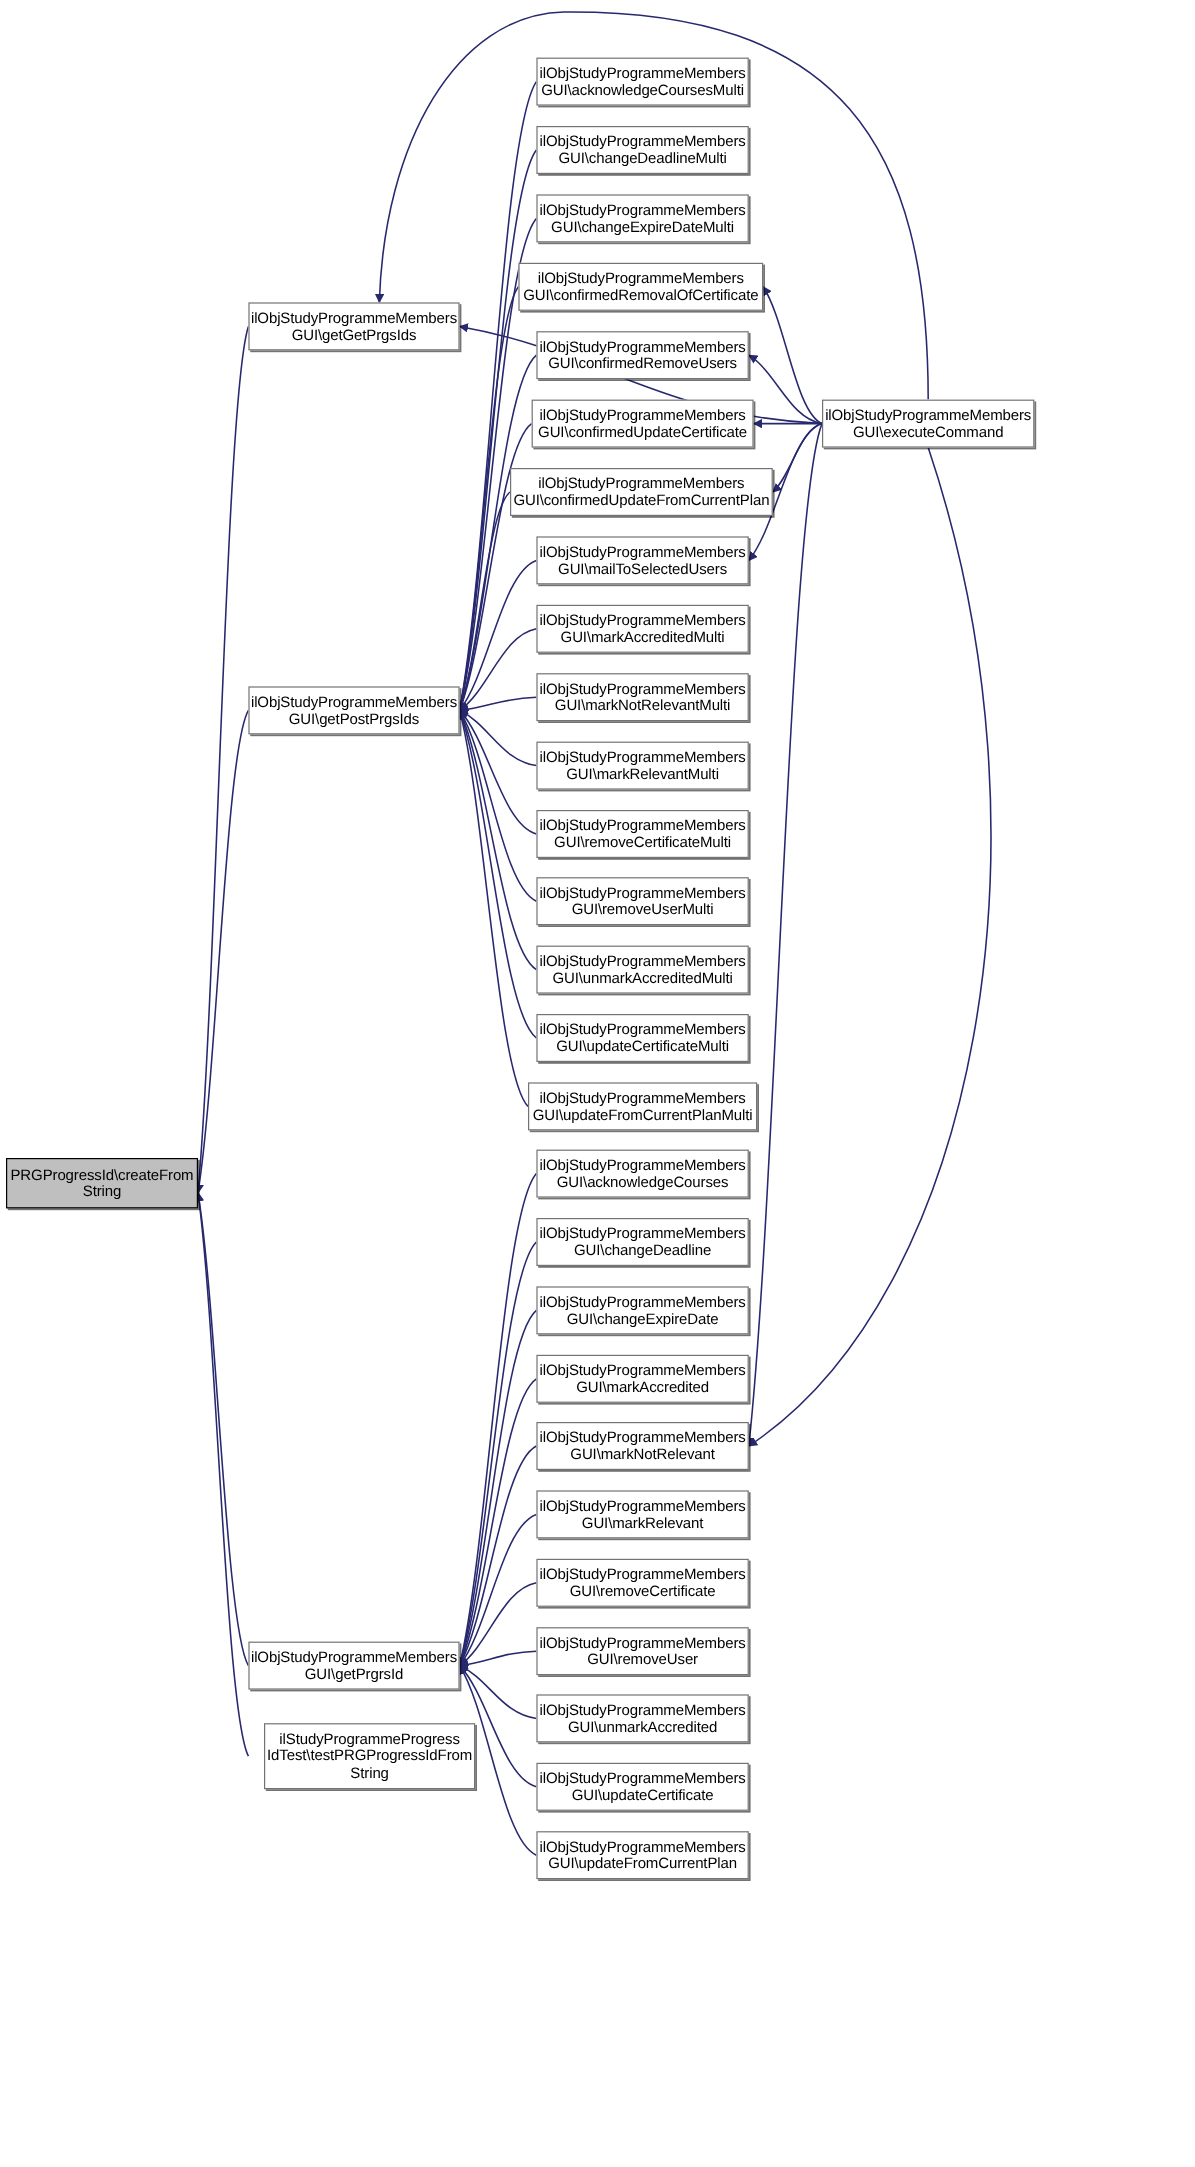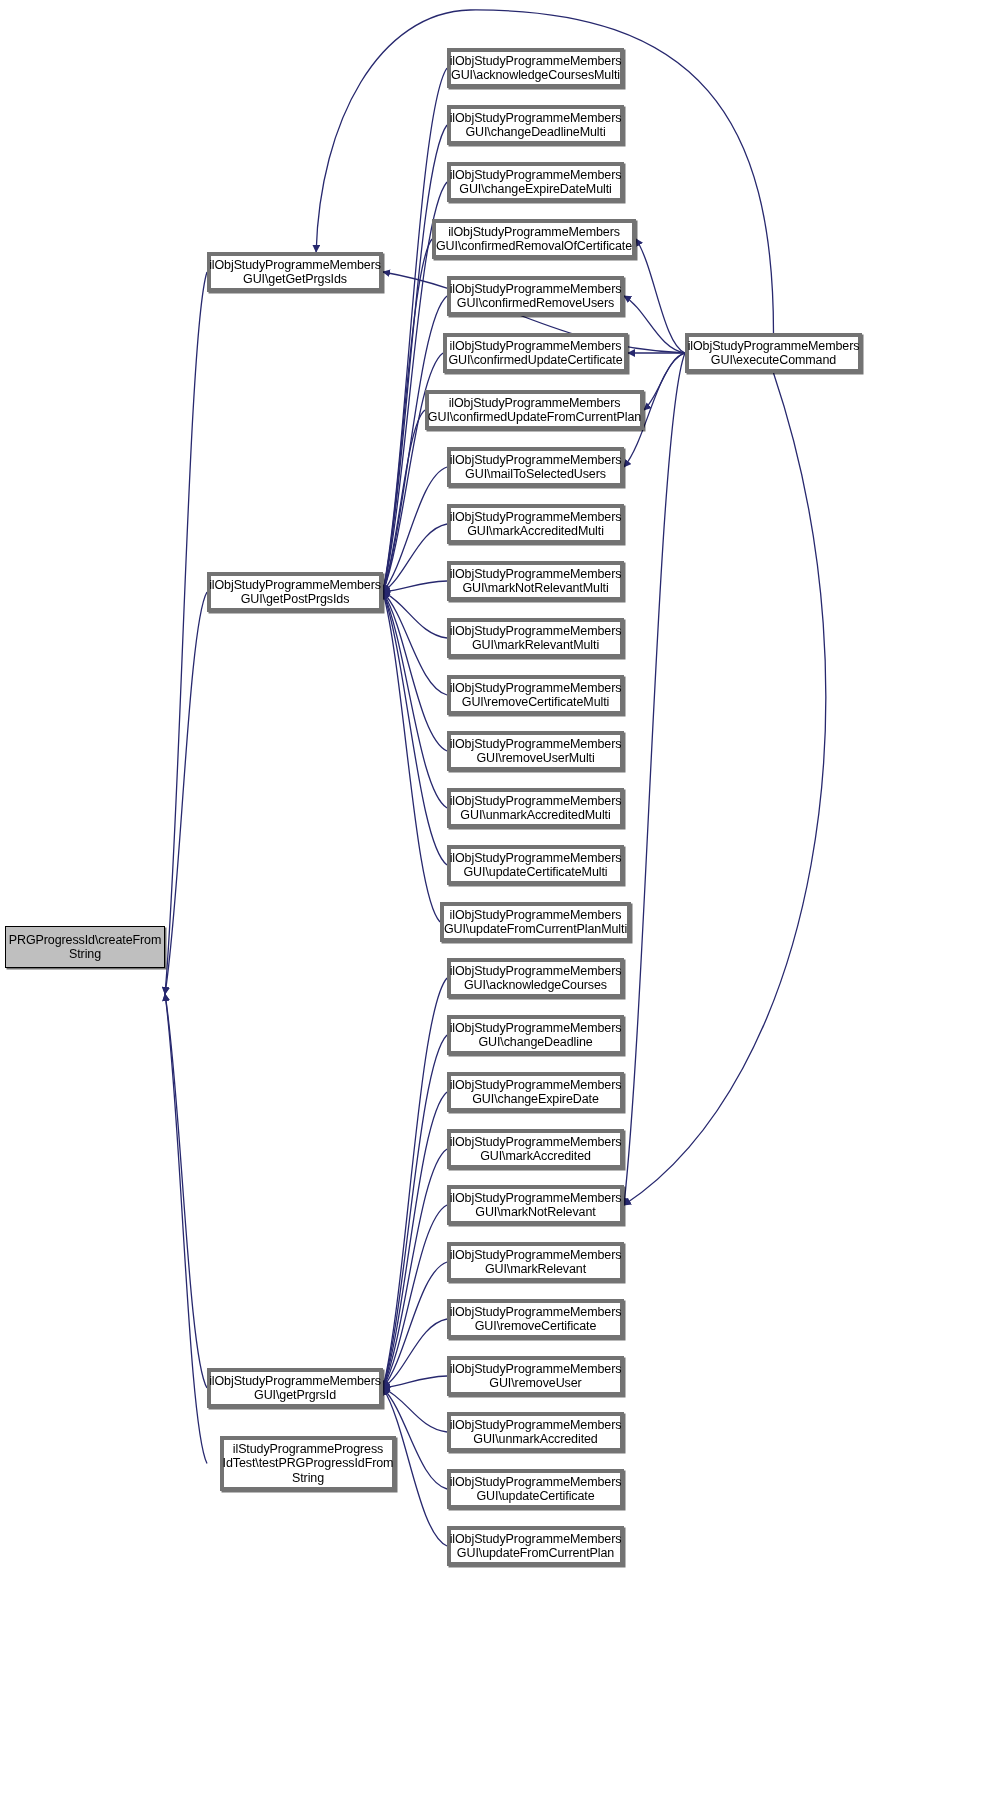--- a/index.html
+++ b/index.html
@@ -2,21 +2,21 @@
 <html><head>
 <meta charset="utf-8">
 <style>
   html,body{margin:0;padding:0;background:#ffffff;}
   body{font-family:"Liberation Sans", sans-serif;}
   #canvas{position:relative;width:996px;height:1806px;background:#fff;overflow:hidden;}
   svg.edges{position:absolute;left:0;top:0;width:996px;height:1806px;pointer-events:none;}
   .node{
     position:absolute;
     box-sizing:border-box;
-    border:4px solid #737373;
+    border:1px solid #737373;
     background:#ffffff;
     color:#000;
     font-size:12.5px;
     line-height:14.5px;
     text-align:center;
     display:flex;
     align-items:center;
     justify-content:center;
     white-space:pre-line;
     box-shadow:1.5px 1.5px 0 rgba(0,0,0,0.55);
@@ -73,21 +73,21 @@
         <path d="M 685 353 C 659.35 353, 649.66 353, 628 353" marker-end="url(#arrow)"></path>
         <path d="M 685 353 C 666.55 357.56, 659.58 395.75, 644 410" marker-end="url(#arrow)"></path>
         <path d="M 685 353 C 657.55 362.12, 647.18 438.5, 624 467" marker-end="url(#arrow)"></path>
         <path d="M 685 353 C 657.55 421.15999999999997, 647.18 992, 624 1205" marker-end="url(#arrow)"></path>
         <path d="M 773.5 333 C 773.5 120, 700 8, 470 10 C 380 12, 320 120, 316.12 252" marker-end="url(#arrow)"></path>
         <path d="M 773.5 373 C 883.5 700, 813.5 1080, 624 1205" marker-end="url(#arrow)"></path>
       </g>
   </svg>
 
   <div id="node-layer">
-      <div class="node current" style="left: 5px; top: 926px; width: 160px; height: 42px;">PRGProgressId\createFrom
+      <div class="node current" style="left: 5px; top: 965px; width: 160px; height: 42px;">PRGProgressId\createFrom
 String</div>
       <div class="node" style="left: 207px; top: 252px; width: 176px; height: 40px;">ilObjStudyProgrammeMembers
 GUI\getGetPrgsIds</div>
       <div class="node" style="left: 207px; top: 572px; width: 176px; height: 40px;">ilObjStudyProgrammeMembers
 GUI\getPostPrgsIds</div>
       <div class="node" style="left: 207px; top: 1368px; width: 176px; height: 40px;">ilObjStudyProgrammeMembers
 GUI\getPrgrsId</div>
       <div class="node" style="left: 207px; top: 1436px; width: 176px; height: 55px; margin-left: 13px;">ilStudyProgrammeProgress
 IdTest\testPRGProgressIdFrom
 String</div>

